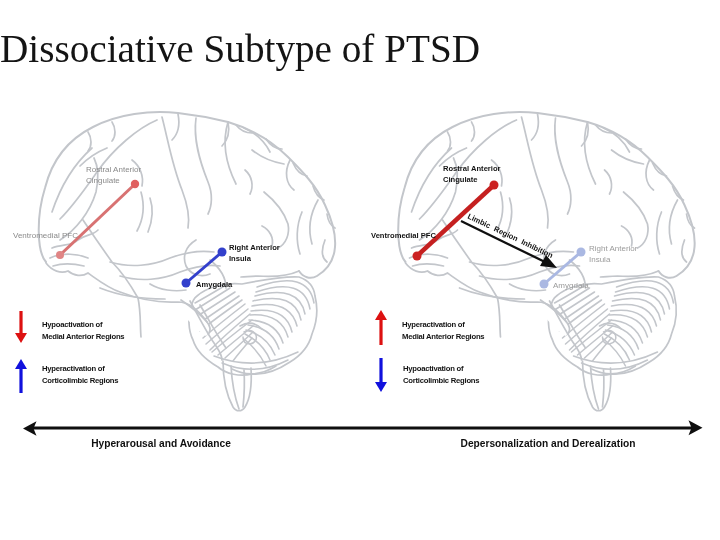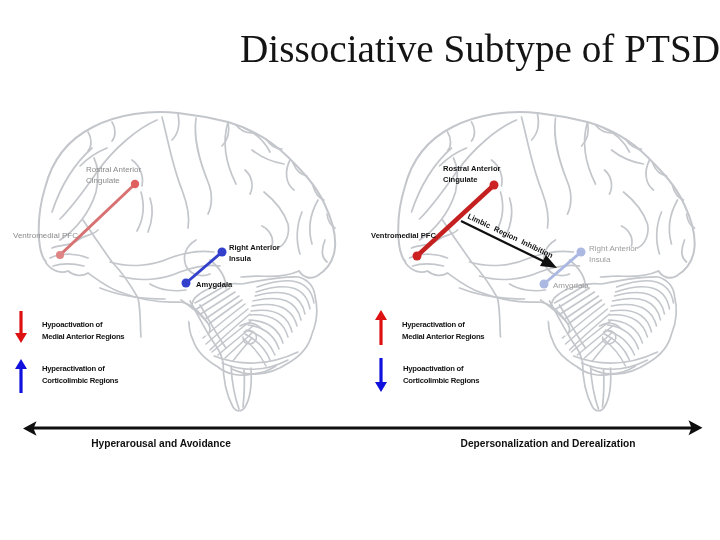--- a/index.html
+++ b/index.html
@@ -1,17 +1,17 @@
 <!DOCTYPE html>
 <html><head>
 <meta charset="utf-8">
 <style>
   html,body{margin:0;padding:0;background:#ffffff;width:720px;height:540px;overflow:hidden;}
   body{font-family:"Liberation Sans",sans-serif;}
-  #title{position:absolute;top:26px;left:0;width:720px;text-align:right;
+  #title{position:absolute;top:26px;left:0;width:720px;text-align:left;
     font-family:"Liberation Serif",serif;font-size:39.2px;color:#141414;}
   svg{position:absolute;top:0;left:0;}
 </style>
 </head>
 <body>
 <div id="title">Dissociative Subtype of PTSD</div>
 <svg width="720" height="540" viewBox="0 0 720 540">
 <defs>
 <g id="brain" fill="none" stroke="#c3c6cb" stroke-width="1.7" stroke-linecap="round">
 

